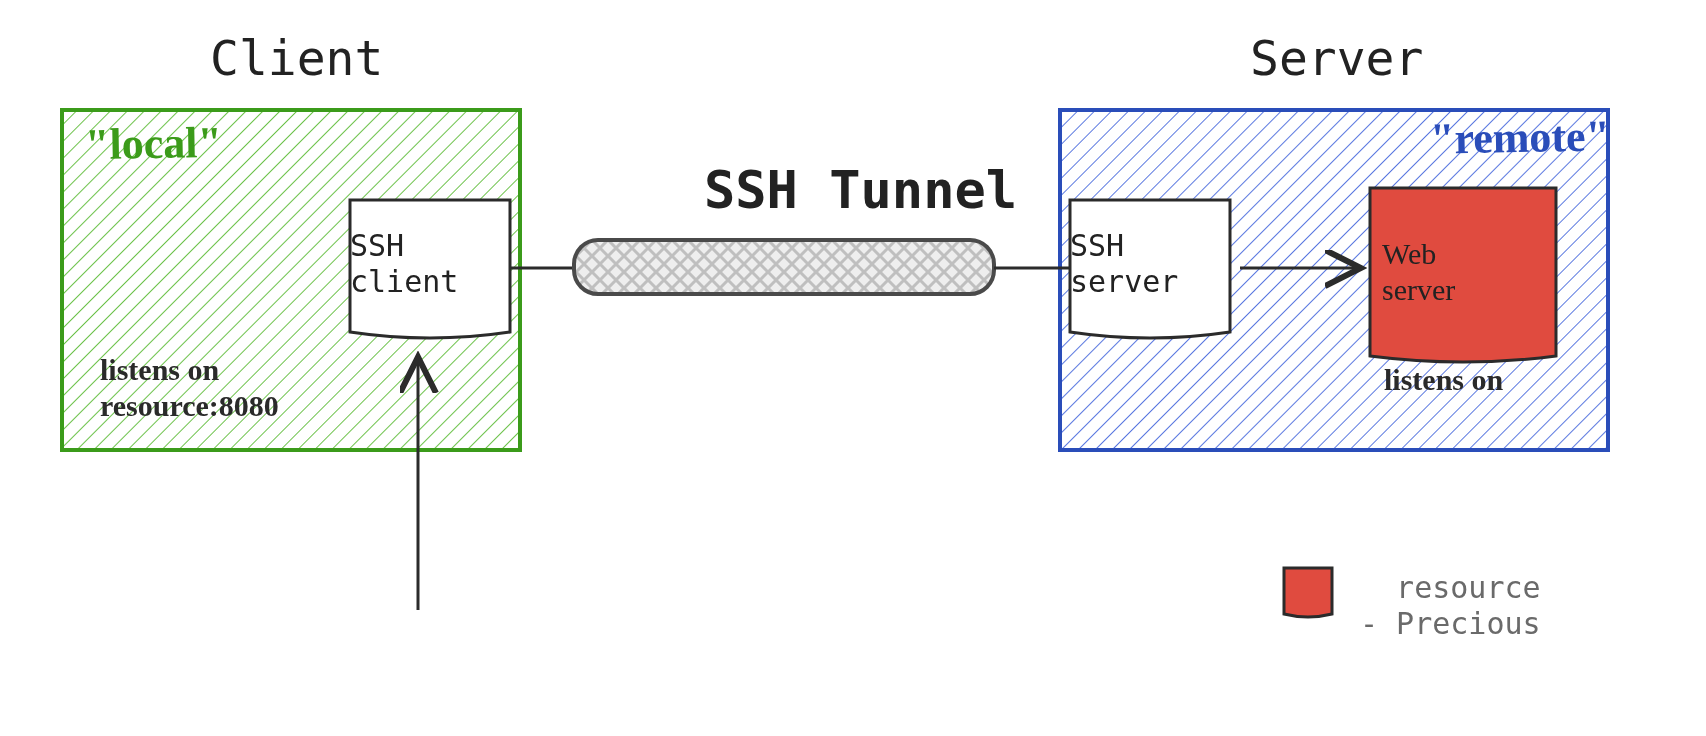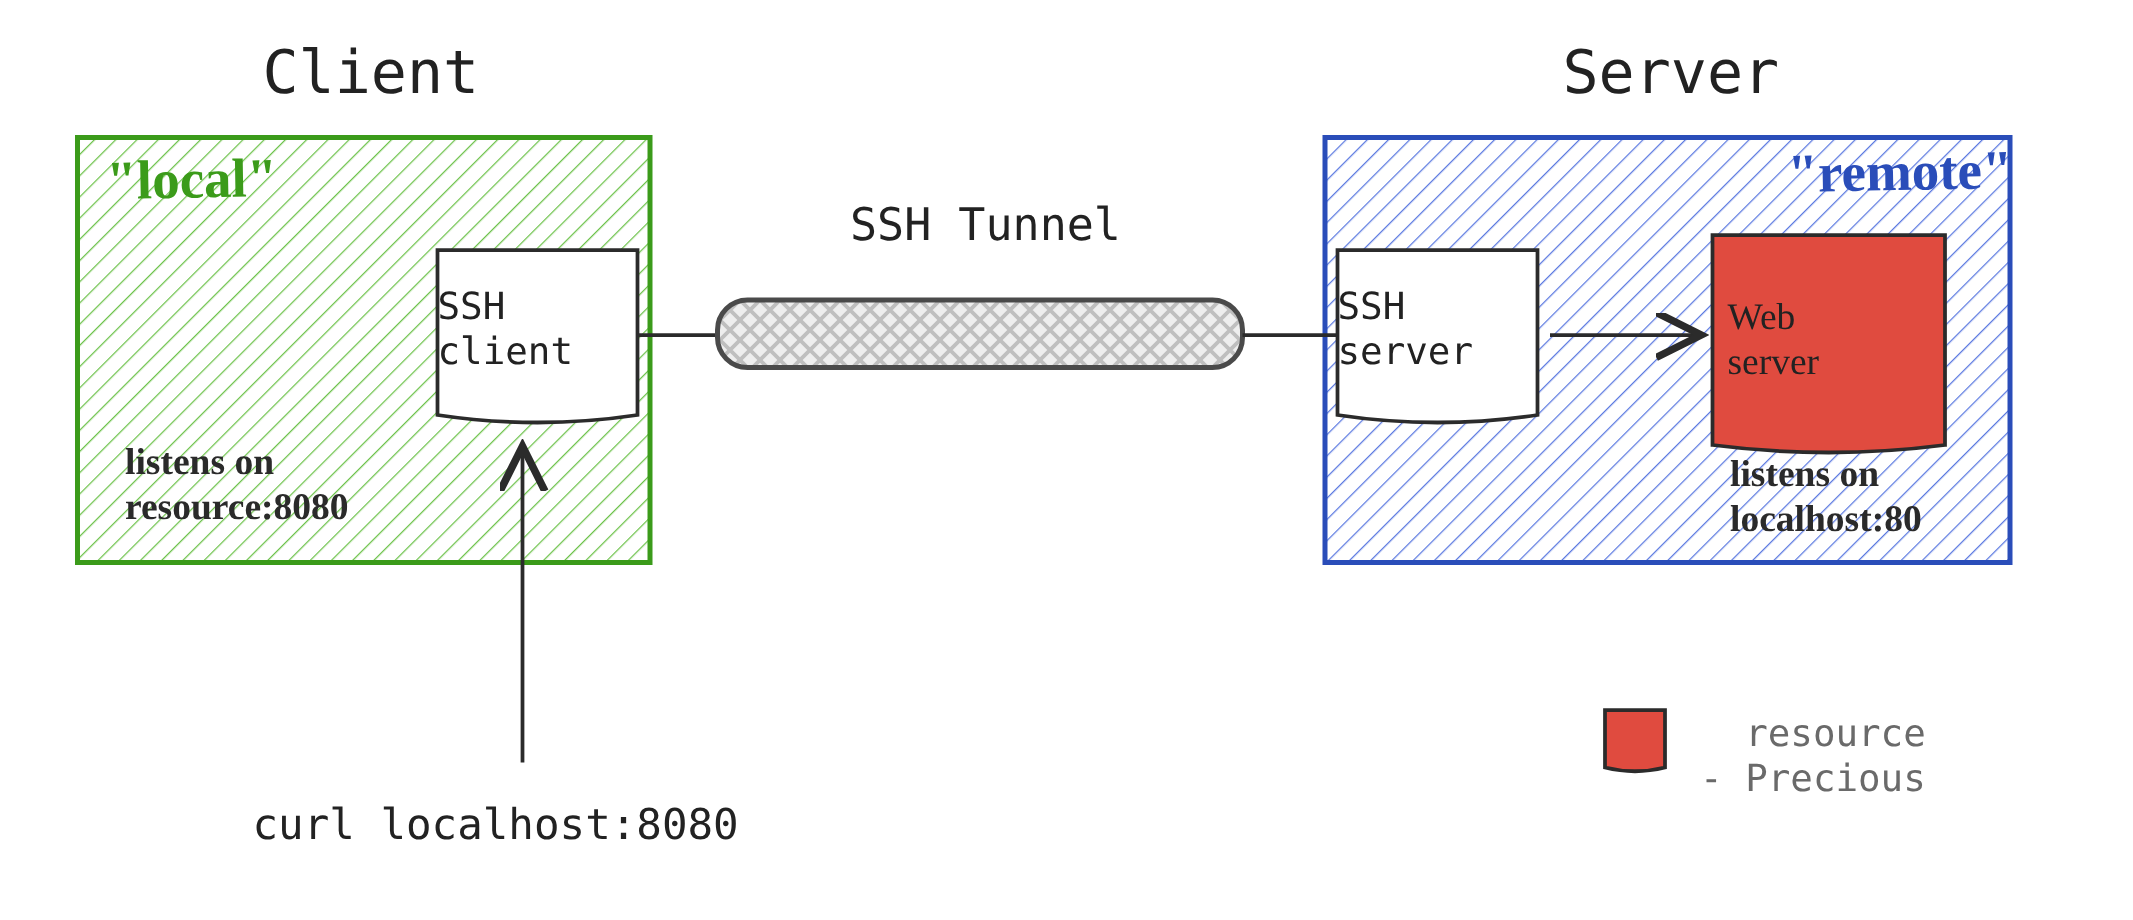--- a/index.html
+++ b/index.html
@@ -24,23 +24,24 @@
     font-weight: 700;
   }
   .title {
     position: absolute;
     font-size: 48px;
     font-weight: 400;
     color: #222;
   }
   .tunnel-label {
     position: absolute;
-    font-size: 36px;
+    font-size: 52px;
     color: #222;
-    font-weight: 400;
+    font-weight: 700;
+    margin-left: 24px;
   }
   .curl-label {
     position: absolute;
     font-size: 34px;
     color: #222;
   }
   .local-tag {
     position: absolute;
     color: #3b9b1a;
     font-size: 44px;
@@ -153,23 +154,21 @@
 
   <div class="local-tag handwriting" style="left:85px; top:118px;">"local"</div>
   <div class="remote-tag handwriting" style="left:1430px; top:112px;">"remote"</div>
 
   <div class="listens-local handwriting" style="left:100px; top:352px;">
     <div>listens on</div>
     <div>resource:8080</div>
   </div>
   <div class="listens-remote handwriting" style="left:1384px; top:362px;">
     <div>listens on</div>
-    <div>localhost:80</div>
   </div>
 
-  <div class="curl-label mono" style="left:202px; top:640px;">curl localhost:8080</div>
 
   <div class="precious-label mono" style="left:1360px; top:570px;">
     <div style="white-space: pre;">  resource</div>
     <div>- Precious</div>
   </div>
 
 </div>
 
 </body></html>

